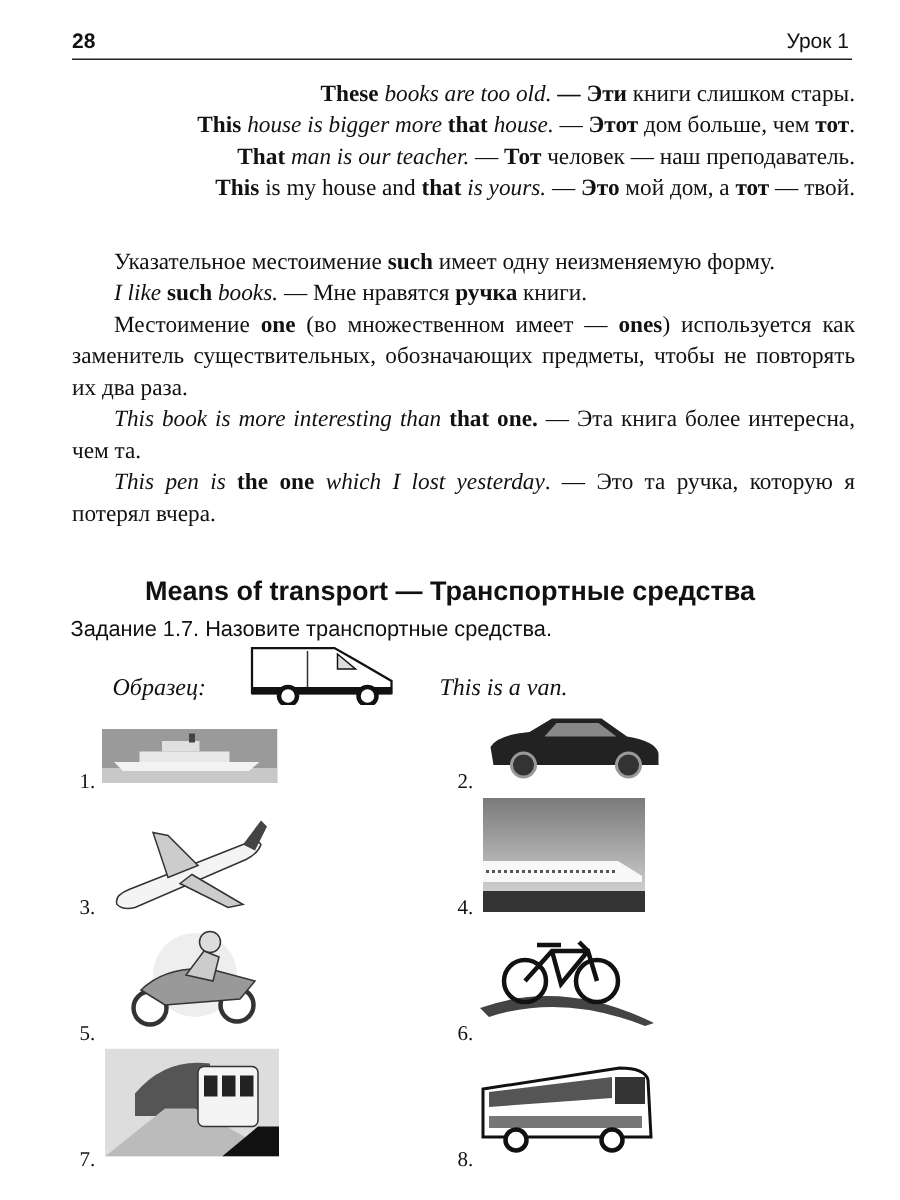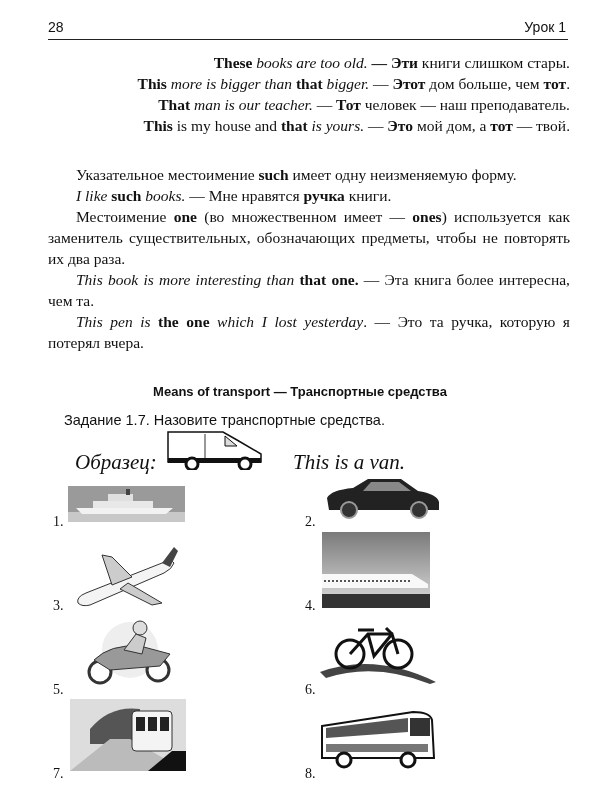--- a/index.html
+++ b/index.html
@@ -1,42 +1,42 @@
 <!DOCTYPE html>
 <html><head>
 <meta charset="utf-8">
 <style>
   html, body { margin:0; padding:0; background:#fff; }
   body { width:600px; height:800px; position:relative; overflow:hidden; color:#111; }
   .hdr { position:absolute; left:48px; top:17px; width:520px; height:22px; border-bottom:1.5px solid #222;
          font-family:"Liberation Sans", sans-serif; font-size:14px; }
-  .hdr .pn { position:absolute; left:0; top:2px; font-weight:normal; }
+  .hdr .pn { position:absolute; left:0; top:2px; font-weight:bold; }
   .hdr .ch { position:absolute; right:2px; top:2px; }
   .txt { position:absolute; left:48px; width:522px; font-family:"Liberation Serif", serif; font-size:15.5px; line-height:21px; }
   .ex { padding-left:28px;text-align:right; }
   .ind { text-indent:28px; text-align:justify; }
   b { font-weight:bold; }
   i { font-style:italic; }
-  .sec { position:absolute; left:0; width:600px; top:384px; text-align:center; font-family:"Liberation Sans", sans-serif; font-weight:bold; font-size:13px; }
-  .task { position:absolute; left:64px; top:412px; font-family:"Liberation Sans", sans-serif; font-size:14.5px; }
-  .sample { position:absolute; font-family:"Liberation Serif", serif; font-style:italic; font-size:21px; }
+  .sec { position:absolute; left:0; width:600px; top:384px; text-align:center; font-family:"Liberation Sans", sans-serif; font-weight:bold; font-size:18px; }
+  .task { position:absolute; left:47px; top:412px; font-family:"Liberation Sans", sans-serif; font-size:14.5px; }
+  .sample { position:absolute; font-family:"Liberation Serif", serif; font-style:italic; font-size:16px; }
   .num { position:absolute; font-family:"Liberation Serif", serif; font-size:14px; }
   .pic { position:absolute; }
 </style>
 </head>
 <body>
 
 <div class="hdr">
   <span class="pn">28</span>
   <span class="ch">Урок 1</span>
 </div>
 
 <div class="txt" id="demo" style="top:52px;">
     <div class="ex"><b>These</b><i> books are too old. </i><b>— Эти</b><span> книги слишком стары.</span></div>
-    <div class="ex"><b>This</b><i> more is bigger than </i><b>that</b><i> bigger.</i><span> — </span><b>Этот</b><span> дом больше, чем </span><b>тот</b><span>.</span></div>
+    <div class="ex"><b>This</b><i> house is bigger more </i><b>that</b><i> house.</i><span> — </span><b>Этот</b><span> дом больше, чем </span><b>тот</b><span>.</span></div>
     <div class="ex"><b>That</b><i> man is our teacher.</i><span> — </span><b>Тот</b><span> человек — наш преподаватель.</span></div>
     <div class="ex"><b>This</b><span> is my house and </span><b>that</b><i> is yours.</i><span> — </span><b>Это</b><span> мой дом, а </span><b>тот</b><span> — твой.</span></div>
   </div>
 <div class="txt" id="paras" style="top:164px;">
     <div class="ind"><span>Указательное местоимение </span><b>such</b><span> имеет одну неизменяемую форму.</span></div>
     <div class="ind"><i>I like </i><b>such</b><i> books.</i><span> — Мне нравятся </span><b>ручка</b><span> книги.</span></div>
     <div class="ind"><span>Местоимение </span><b>one</b><span> (во множественном имеет — </span><b>ones</b><span>) используется как заменитель существительных, обозначающих предметы, чтобы не повторять их два раза.</span></div>
     <div class="ind"><i>This book is more interesting than </i><b>that one.</b><span> — Эта книга более интересна, чем та.</span></div>
     <div class="ind"><i>This pen is </i><b>the one</b><i> which I lost yesterday</i><span>. — Это та ручка, которую я потерял вчера.</span></div>
   </div>

